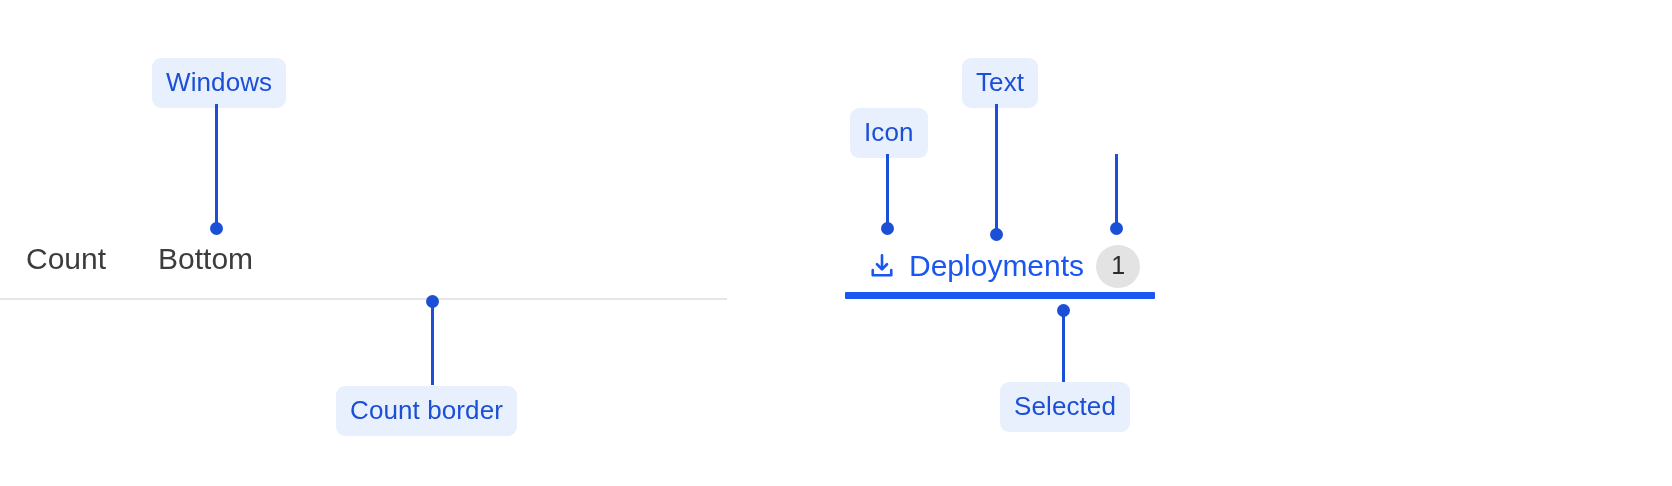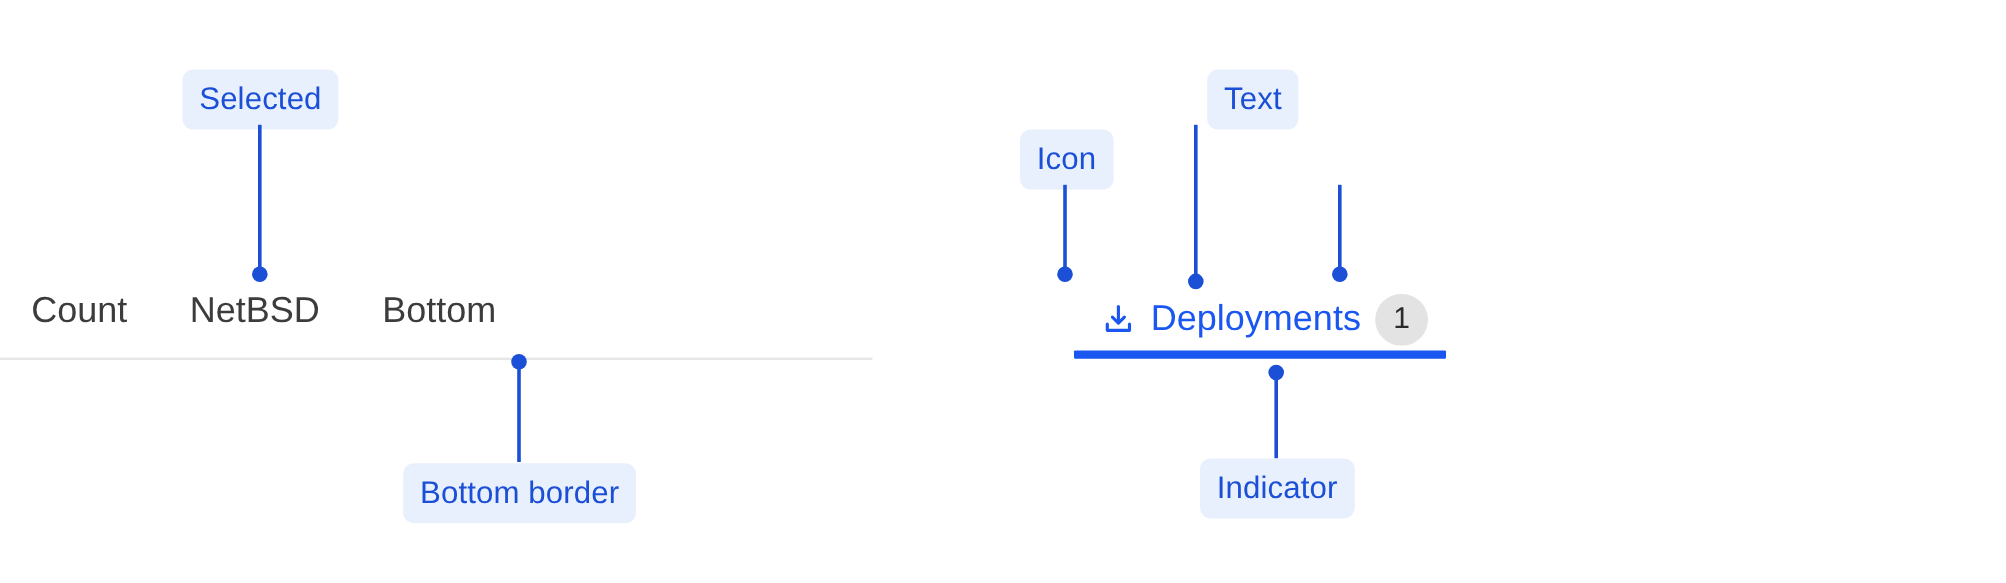--- a/index.html
+++ b/index.html
@@ -80,21 +80,21 @@
     right: 0;
     bottom: -2px;
     height: 7px;
     background: #1a56f0;
     border-radius: 1px;
   }
 
   
   .single-tab {
     position: absolute;
-    left: 895px;
+    left: 845px;
     top: 240px;
     width: 310px;
   }
   .single-tab-inner {
     display: flex;
     align-items: center;
     gap: 12px;
     height: 52px;
     padding-left: 22px;
     box-sizing: border-box;
@@ -135,59 +135,56 @@
 <body>
 
 <div class="stage">
 
   <div class="tabbar">
     <div class="tabs">
       <div class="tab">
         <span>Count</span>
       </div>
       <div class="tab">
-        <span>NetBSD</span>
-      </div>
-      <div class="tab">
         <span>Bottom</span>
       </div>
     </div>
   </div>
 
-  <div class="anno-label" style="left:152px; top:58px;">Selected</div>
+  <div class="anno-label" style="left:152px; top:58px;">Windows</div>
   <div class="anno-line" style="left:215px; top:104px; height:124px;"></div>
   <div class="anno-dot" style="left:210px; top:222px;"></div>
 
   <div class="anno-dot" style="left:426px; top:295px;"></div>
   <div class="anno-line" style="left:431px; top:301px; height:84px;"></div>
-  <div class="anno-label" style="left:336px; top:386px;">Bottom border</div>
+  <div class="anno-label" style="left:336px; top:386px;">Count border</div>
 
   <div class="single-tab">
     <div class="single-tab-inner">
       <span>
         <svg class="dl-icon" viewBox="0 0 24 24" fill="none" stroke="#1a56f0" stroke-width="2.1" stroke-linecap="round" stroke-linejoin="round">
           <path d="M12 3.5 L12 14.2"></path>
           <path d="M8 10.6 L12 14.6 L16 10.6"></path>
           <path d="M4.6 15.3 L4.6 19.4 L19.4 19.4 L19.4 15.3"></path>
         </svg>
       </span>
       <span class="single-tab-text">Deployments</span>
       <span class="count-badge">1</span>
     </div>
     <div class="single-tab-indicator"></div>
   </div>
 
   <div class="anno-label" style="left:850px; top:108px;">Icon</div>
   <div class="anno-line" style="left:886px; top:154px; height:74px;"></div>
   <div class="anno-dot" style="left:881px; top:222px;"></div>
 
-  <div class="anno-label" style="left:962px; top:58px;margin-left:44px;">Text</div>
+  <div class="anno-label" style="left:962px; top:58px;">Text</div>
   <div class="anno-line" style="left:995px; top:104px; height:130px;"></div>
   <div class="anno-dot" style="left:990px; top:228px;"></div>
 
   <div class="anno-line" style="left:1115px; top:154px; height:74px;"></div>
   <div class="anno-dot" style="left:1110px; top:222px;"></div>
 
   <div class="anno-dot" style="left:1057px; top:304px;"></div>
   <div class="anno-line" style="left:1062px; top:310px; height:72px;"></div>
-  <div class="anno-label" style="left:1000px; top:382px;">Indicator</div>
+  <div class="anno-label" style="left:1000px; top:382px;">Selected</div>
 
 </div>
 
 </body></html>

